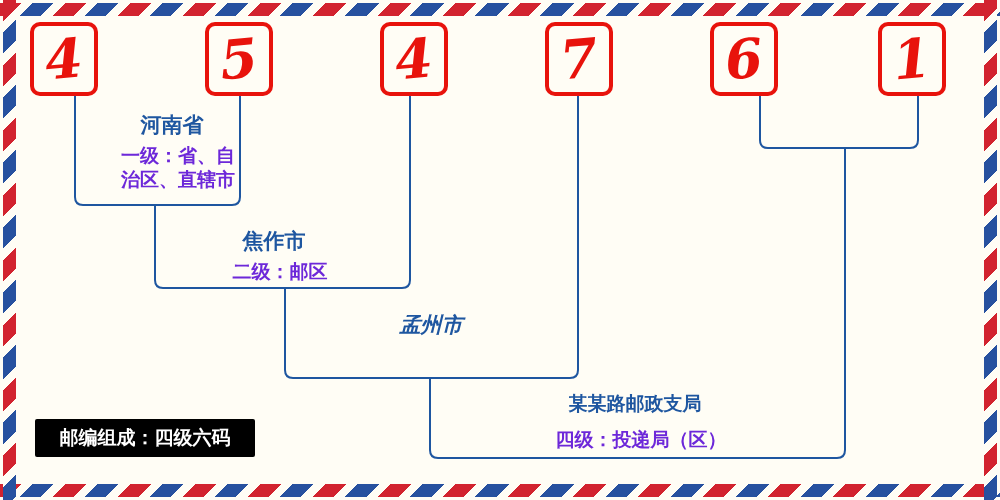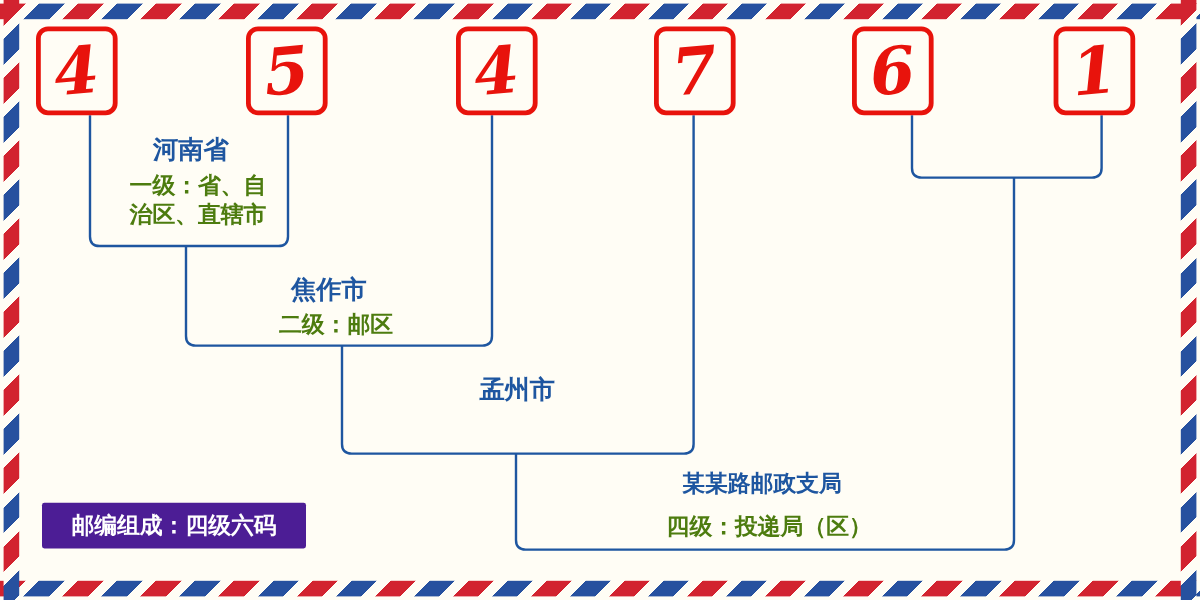--- a/index.html
+++ b/index.html
@@ -53,39 +53,39 @@
   }
   .pos1 { left:30px; }  .pos2 { left:205px; } .pos3 { left:380px; }
   .pos4 { left:545px; } .pos5 { left:710px; } .pos6 { left:878px; }
 
   
   .label-block { position:absolute; text-align:center; z-index:4; }
   .lbl-name {
     color:#1e56a0; font-weight:bold; font-size:21px; line-height:1.25;
   }
   .lbl-desc {
-    color:#4d7c0f; font-weight:bold; font-size:19px; line-height:1.25;
+    color:#6d28d9; font-weight:bold; font-size:19px; line-height:1.25;
     margin-top:6px;
     padding-left:12px;
   }
   .lbl-desc .line { display:block; }
 
-  .level1 { left:76px;  width:166px; top:112px; }
+  .level1 { left:89px;  width:166px; top:112px; }
   .level2 { left:184px; width:180px; top:228px; }
-  .level3 { left:300px; width:262px; top:312px; }
+  .level3 { left:300px; width:262px; top:312px;font-style:italic; }
   .level4 { left:500px; width:270px; top:392px; }
   .level4 .lbl-name { font-size:19px; }
   .level4 .lbl-desc { margin-top:12px; }
   .delivery { left:768px; width:144px; top:107px; }
 
   
   .badge {
     position:absolute; left:35px; top:419px;
     width:220px; height:38px;
-    background:#4c1d95; color:#ffffff;
+    background:#000000; color:#ffffff;
     display:flex; align-items:center; justify-content:center;
     font-size:19px; font-weight:bold;
     border-radius:2px;
     z-index:4;
   }
 </style>
 </head>
 <body>
 
 <div class="page">

